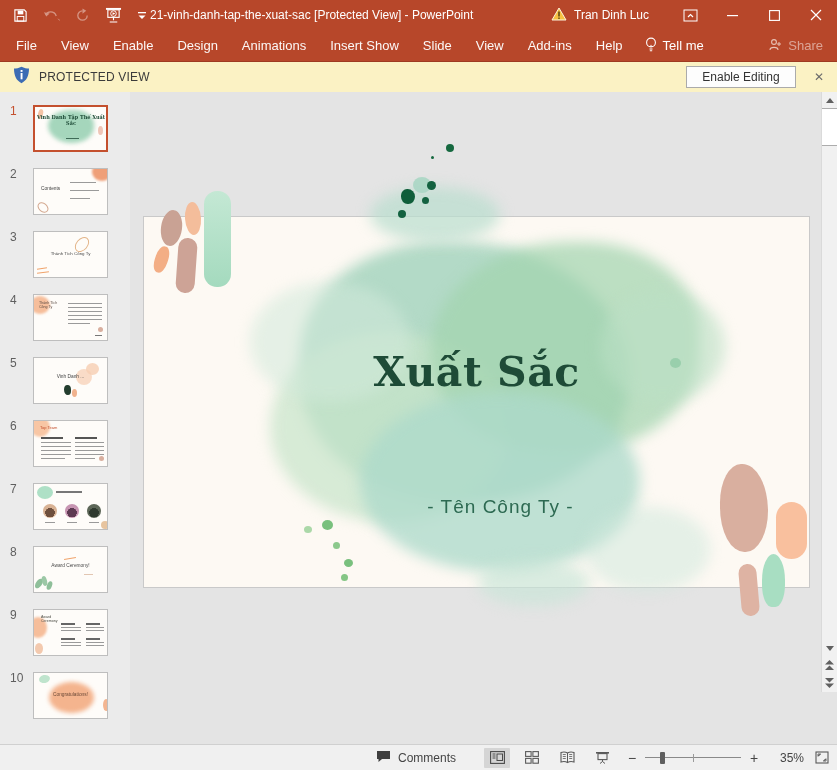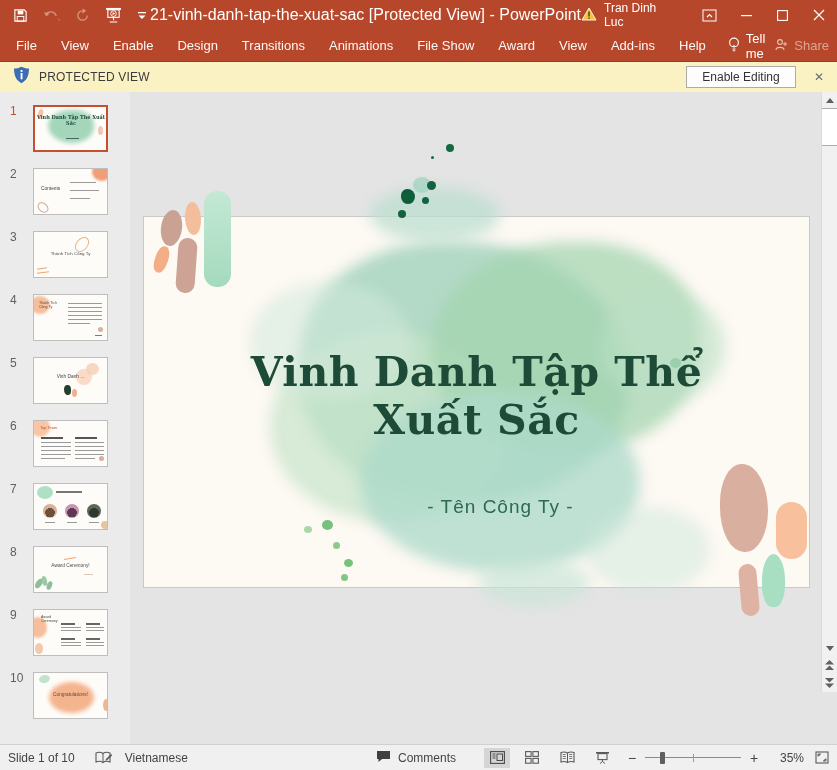--- a/index.html
+++ b/index.html
@@ -3,23 +3,23 @@
 <meta charset="utf-8">
 <style>
   * { margin:0; padding:0; box-sizing:border-box; }
   html,body { width:837px; height:770px; overflow:hidden; font-family:"Liberation Sans",sans-serif; background:#E4E4E4; }
 
   
   .titlebar { height:30px; background:#B7472A; display:flex; align-items:center; color:#fff; }
   .qat { display:flex; align-items:center; gap:15px; padding-left:13px; flex:0 0 150px; }
   .qat svg { display:block; }
   .dim { opacity:.42; }
-  .tb-title { flex:1; text-align:left; font-size:16px; white-space:nowrap; color:#FFFFFF; }
+  .tb-title { flex:1; text-align:left; font-size:12px; white-space:nowrap; color:#FFFFFF; }
   .tb-right { display:flex; align-items:center; }
-  .tb-user { display:flex; align-items:center; gap:7px; font-size:12px; margin-right:26px; }
+  .tb-user { display:flex; align-items:center; gap:7px; font-size:12px; margin-right:20px; }
   .winbtn { width:42px; height:30px; display:flex; align-items:center; justify-content:center; }
 
   
   .ribbon { height:31px; background:#B7472A; display:flex; align-items:center; padding-left:4px; }
   .rtab { color:rgba(255,255,255,.96); font-size:13px; padding:0 12px; line-height:31px; white-space:nowrap; }
   .tellme { display:flex; align-items:center; gap:6px; color:#fff; font-size:13px; padding:0 10px; }
   .share { display:flex; align-items:center; gap:6px; color:rgba(255,255,255,.5); font-size:13px; margin-left:auto; margin-right:14px; }
 
   
   .banner { height:31px; background:#FBF2C4; display:flex; align-items:center; border-top:1px solid #9E3B21; }
@@ -160,24 +160,23 @@
         </svg>
       </div>
   </div>
 </div>
 
 <div class="ribbon">
   <span class="rtab">File</span>
   <span class="rtab">View</span>
   <span class="rtab">Enable</span>
   <span class="rtab">Design</span>
-  <span class="rtab">Transitions</span>
   <span class="rtab">Animations</span>
-  <span class="rtab">File Show</span>
-  <span class="rtab">Award</span>
+  <span class="rtab">Insert Show</span>
+  <span class="rtab">Slide</span>
   <span class="rtab">View</span>
   <span class="rtab">Add-ins</span>
   <span class="rtab">Help</span>
   <span class="tellme">
     <span><svg width="12" height="15" viewBox="0 0 12 15">
           <circle cx="6" cy="5.5" r="4.4" fill="none" stroke="#fff" stroke-width="1.1"></circle>
           <path d="M4.5 12 h3 M4.8 13.8 h2.4" stroke="#fff" stroke-width="1.1"></path>
           <path d="M6 9.9 v-2" stroke="#fff"></path>
         </svg></span>
     <span>Tell me</span>
@@ -381,21 +380,20 @@
     <div class="deco" style="left:55px;top:110px;width:16px;height:33px;border-radius:50%;background:#F4BD9B;transform:rotate(-4deg);"></div>
     <div class="deco" style="left:25px;top:154px;width:13px;height:27px;border-radius:45%;background:#F3AE85;transform:rotate(18deg);"></div>
     <div class="deco" style="left:47px;top:146px;width:19px;height:55px;border-radius:10px;background:#CDA396;transform:rotate(4deg);"></div>
 
     <div class="deco" style="left:590px;top:372px;width:48px;height:88px;border-radius:45% 55% 48% 52%;background:#D9AF9F;"></div>
     <div class="deco" style="left:646px;top:410px;width:31px;height:57px;border-radius:16px;background:#F9C09E;"></div>
     <div class="deco" style="left:610px;top:472px;width:18px;height:52px;border-radius:9px;background:#DEB3A3;transform:rotate(-5deg);"></div>
     <div class="deco" style="left:632px;top:462px;width:23px;height:53px;border-radius:50% 50% 42% 42%;background:#A8DEC2;"></div>
 
     <div class="slide-title">
-      <div>Vinh Danh Tập Thể</div>
       <div>Xuất Sắc</div>
     </div>
     <div class="slide-sub">- Tên Công Ty -</div>
   </div>
 
   <div class="vscroll">
     <div class="vs-area">
       <div class="vs-btn">
           <svg width="8" height="5" viewBox="0 0 8 5">
             <path d="M0 5 L4 0 L8 5 Z" fill="#606060"></path>
@@ -418,31 +416,20 @@
           <svg width="9" height="10" viewBox="0 0 9 10">
             <path d="M0 0 L4.5 4.5 L9 0 Z" fill="#606060"></path>
             <path d="M0 5.5 L4.5 10 L9 5.5 Z" fill="#606060"></path>
           </svg>
         </div>
     </div>
   </div>
 </div>
 
 <div class="statusbar">
-  <div class="sb-left">
-    <span class="sb-slide">Slide 1 of 10</span>
-    <span class="sb-spell">
-        <svg width="17" height="14" viewBox="0 0 17 14">
-          <path d="M1 2 C3.5 1, 6 1, 8 2.5 C10 1, 12.5 1, 15 2 V11 C12.5 10, 10 10, 8 11.5 C6 10, 3.5 10, 1 11 Z" fill="none" stroke="#5a5a5a" stroke-width="1.1"></path>
-          <path d="M8 2.5 V11.5" stroke="#5a5a5a"></path>
-          <path d="M11 8 l5 -5 l1.2 1.2 l-5 5 l-1.8 .6 Z" fill="#5a5a5a"></path>
-        </svg>
-      </span>
-    <span class="sb-lang">Vietnamese</span>
-  </div>
   <div class="sb-right">
     <span class="sb-comments">
       <span><svg width="15" height="13" viewBox="0 0 15 13">
             <path d="M1 1 h13 v8 h-8 l-3.5 3 v-3 H1 Z" fill="#3F3F3F"></path>
           </svg></span>
       <span>Comments</span>
     </span>
     <span class="viewbtn sel">
         <svg width="15" height="13" viewBox="0 0 15 13">
           <rect x="0.6" y="0.6" width="13.8" height="11.8" fill="none" stroke="#4a4a4a" stroke-width="1.1"></rect>

